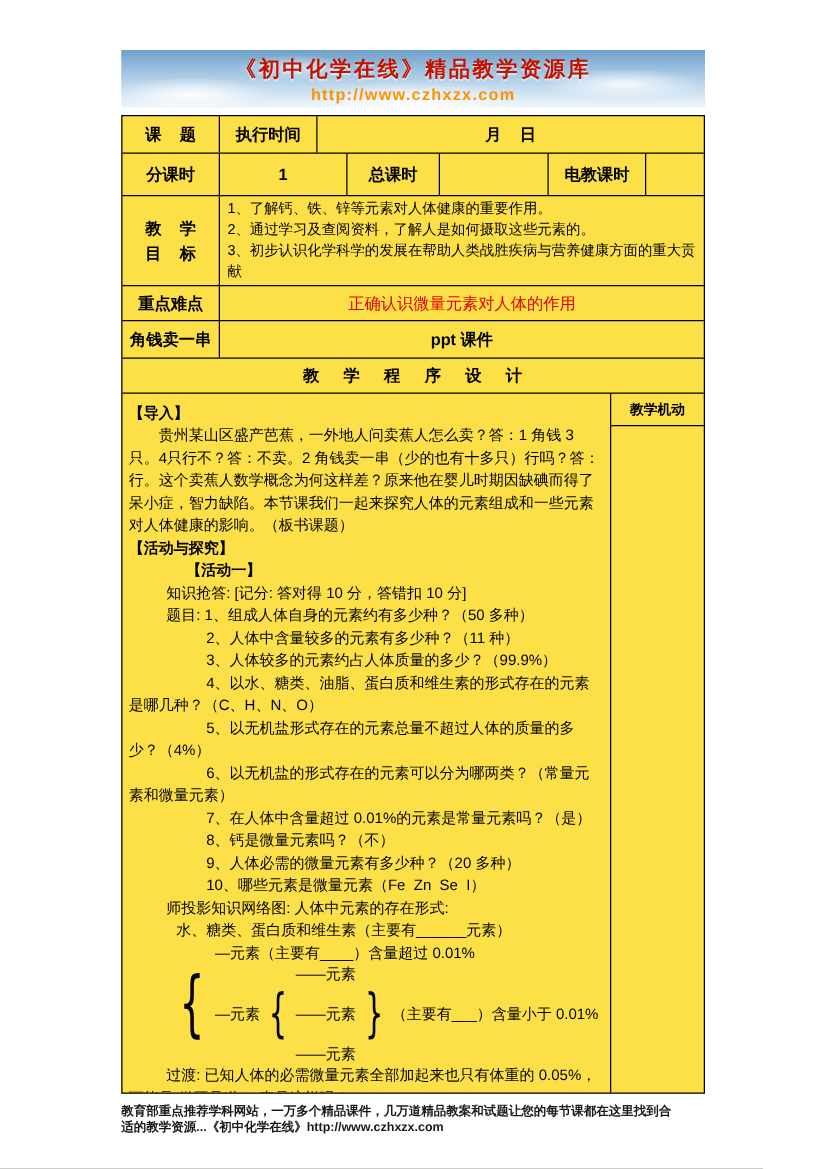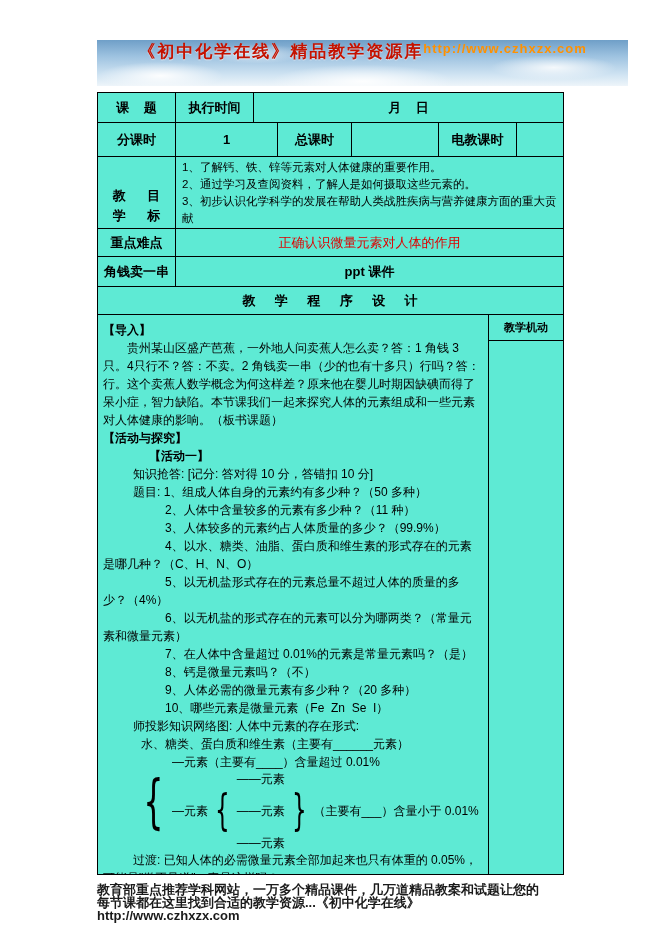--- a/index.html
+++ b/index.html
@@ -5,43 +5,43 @@
   * { margin:0; padding:0; box-sizing:border-box; }
   html,body { background:#888; }
   body { font-family:"Liberation Sans", sans-serif; color:#000; }
   .page {
     position:relative; width:661px; height:935px; background:#ffffff;
     margin:0 auto; overflow:hidden;
   }
 
   
   .banner {
-    position:absolute; left:97px; top:40px; width:531px; height:46px;
-    display:flex; justify-content:center;
+    position:absolute; left:97px; top:40px; width:467px; height:46px;
+    display:flex; flex-direction:column; align-items:center; justify-content:center;
     background:
       radial-gradient(ellipse 90px 20px at 12% 78%, rgba(255,255,255,0.95), rgba(255,255,255,0) 70%),
       radial-gradient(ellipse 130px 24px at 50% 90%, rgba(255,255,255,0.92), rgba(255,255,255,0) 70%),
       radial-gradient(ellipse 90px 18px at 86% 60%, rgba(255,255,255,0.85), rgba(255,255,255,0) 70%),
       radial-gradient(ellipse 70px 14px at 30% 30%, rgba(255,255,255,0.55), rgba(255,255,255,0) 70%),
       linear-gradient(180deg, #6f9fc8 0%, #9dc2e0 35%, #cfe3f2 75%, #eef5fa 100%);
   }
   .banner-title {
     color:#c41200; font-weight:bold; font-size:17px; letter-spacing:2px;
     text-shadow:0 1px 1px rgba(255,255,255,0.6);
     white-space:pre;
   }
   .banner-url {
     color:#ff9100; font-weight:bold; font-size:13px; letter-spacing:1px; margin-top:1px;
     white-space:pre;
   }
 
   
   .doc-table {
     position:absolute; left:97px; top:92px; width:467px; height:783px;
-    border:1px solid #000; display:flex; flex-direction:column; background:#5eead4;
+    border:1px solid #000; display:flex; flex-direction:column; background:#fde047;
   }
   .trow { display:flex; border-bottom:1px solid #000; flex-shrink:0; }
   .trow-main { flex:1; border-bottom:none; min-height:0; }
   .cell {
     border-right:1px solid #000;
     display:flex; align-items:center; justify-content:center;
     padding:2px 4px; font-size:13px; white-space:pre-wrap; text-align:center;
   }
   .cell:last-child { border-right:none; }
   .bold { font-weight:bold; }
@@ -57,21 +57,21 @@
 
   .w-label { width:78px; flex:none; }
   .w-title { width:263px; flex:none; }
   .w-exec  { width:78px; flex:none; }
   .w-md    { flex:1; }
   .w-one   { width:102px; flex:none; }
   .w-total { width:74px; flex:none; }
   .w-emptyA{ width:87px; flex:none; }
   .w-emptyB{ flex:1; }
 
-  .goals-label { flex-direction:row; line-height:20px;align-items:flex-end; }
+  .goals-label { flex-direction:column; line-height:20px; }
   .goals-content {
     flex:1; flex-direction:column; align-items:flex-start; justify-content:center;
     text-align:left; font-size:11.5px; line-height:17px; padding:2px 6px;
   }
   .goal-line { white-space:pre-wrap; }
 
   .full { flex:1; letter-spacing:1px; }
 
   
   .content-cell {
@@ -110,21 +110,21 @@
   .diag-branch1 { line-height:18px; white-space:pre-wrap; }
   .diag-branch2 { display:flex; align-items:center; line-height:17px; }
   .diag-subitems { display:flex; flex-direction:column;gap:16px; }
   .diag-subitems div { line-height:16px; white-space:pre-wrap; }
 
   .transition { white-space:pre-wrap; text-indent:30px; }
 
   
   .footer {
     position:absolute; left:97px; top:883px; width:445px;
-    font-size:13px; font-weight:bold; line-height:13px; color:#1a1a1a;
+    font-size:10px; font-weight:bold; line-height:13px; color:#1a1a1a;
     white-space:pre-wrap;
   }
   .footer-url { color:#1a1a1a; }
 </style>
 </head>
 <body>
 
 <div class="page">
 
   <div class="banner">

